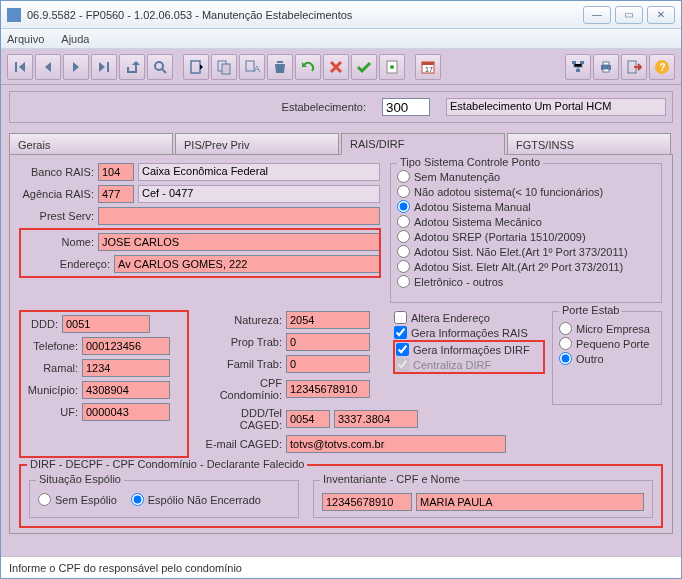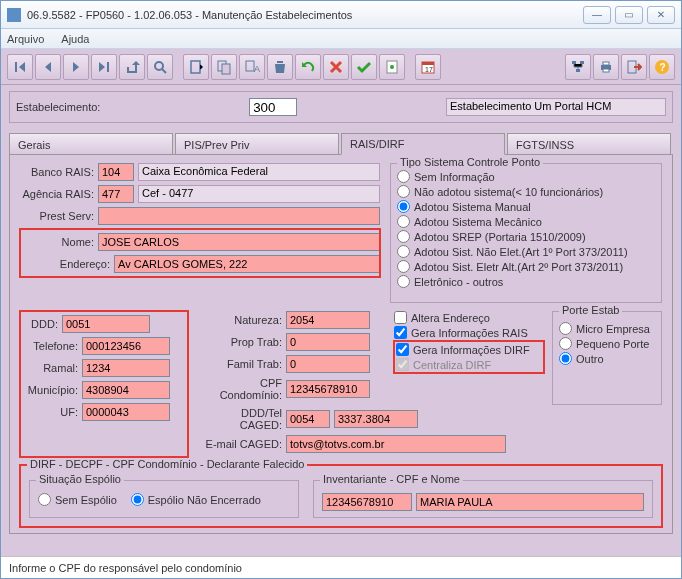--- a/index.html
+++ b/index.html
@@ -16,21 +16,21 @@
   .menu-item { cursor: pointer; }
   
   .toolbar { height: 36px; background: #d8c7dd; border-bottom: 1px solid #b39eb9; display: flex; align-items: center; padding: 0 6px; gap: 2px; }
   .tb-btn { width: 26px; height: 26px; border: 1px solid #b39eb9; background: linear-gradient(#eee3f0,#d8c7dd); border-radius: 2px; display: flex; align-items: center; justify-content: center; cursor: pointer; }
   .tb-btn svg { width: 16px; height: 16px; }
   .tb-sep { width: 6px; }
   .tb-spacer { flex: 1; }
   
   .content { background: #d8c7dd; padding: 6px 8px; height: calc(100% - 28px - 20px - 36px - 22px); overflow: hidden; }
   
-  .estab-row { display: flex; align-items: center; justify-content: space-between; gap: 16px; margin-bottom: 10px; border: 1px solid #b39eb9; padding: 6px; background: #d8c7dd; }
+  .estab-row { display: flex; align-items: center; justify-content: flex-end; gap: 16px; margin-bottom: 10px; border: 1px solid #b39eb9; padding: 6px; background: #d8c7dd; }
   .estab-row label { color: #333; }
   .estab-code { width: 48px; height: 18px; border: 1px solid #7a8a9a; background: #fff; padding: 1px 3px; }
   .estab-name { width: 220px; height: 18px; border: 1px solid #b39eb9; background: #e8dceb; padding: 1px 3px; }
   
   .tabs { display: flex; }
   .tab { flex: 1; height: 22px; border: 1px solid #999; border-bottom: none; background: linear-gradient(#f0e9f2,#d8c7dd); display: flex; align-items: center; justify-content: flex-start; padding: 0 8px; cursor: pointer; margin-right: 2px; color: #333; }
   .tab.active { background: #d8c7dd; border-bottom: 1px solid #d8c7dd; position: relative; z-index: 2; font-weight: normal; }
   
   .tab-body { border: 1px solid #999; background: #d8c7dd; padding: 8px 10px 10px; margin-top: -1px; position: relative; height: 380px; }
   
@@ -227,21 +227,21 @@
               <div class="field-label" style="width:94px;">Endereço:</div>
               <input class="field-input" style="flex: 1 1 0%;" value="Av CARLOS GOMES, 222">
             </div>
           </div>
         </div>
 
         <div class="fieldset" style="flex:1; padding:6px 6px 12px;">
           <div class="legend">Tipo Sistema Controle Ponto</div>
           <div class="rad-row">
               <input type="radio" name="ponto" style="">
-              <span>Sem Informação</span>
+              <span>Sem Manutenção</span>
             </div>
           <div class="rad-row">
               <input type="radio" name="ponto" style="">
               <span>Não adotou sistema(&lt; 10 funcionários)</span>
             </div>
           <div class="rad-row">
               <input type="radio" name="ponto" checked="" style="">
               <span>Adotou Sistema Manual</span>
             </div>
           <div class="rad-row">

